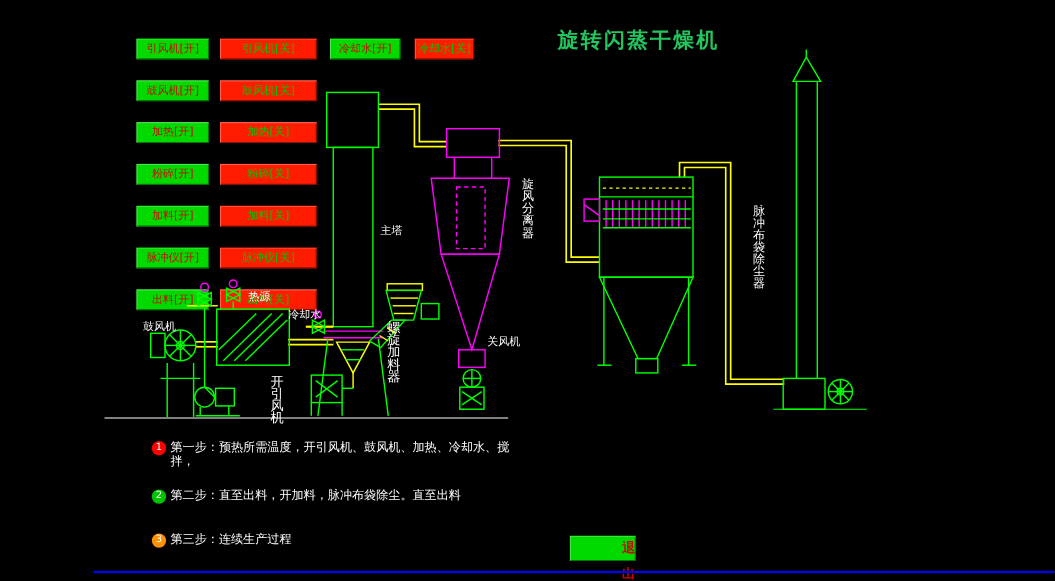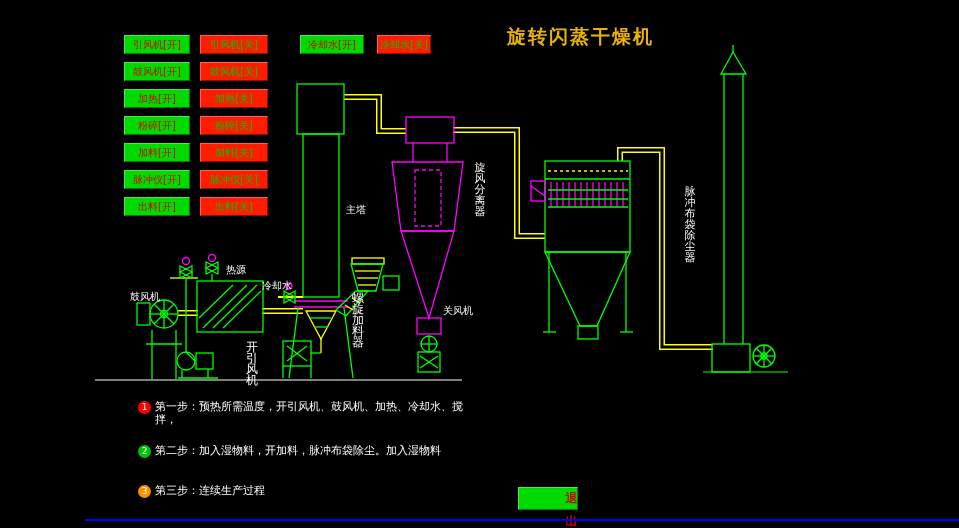--- a/index.html
+++ b/index.html
@@ -1,27 +1,27 @@
 <!DOCTYPE html>
 <html><head>
 <meta charset="utf-8">
 <style>
   html,body { margin:0; padding:0; background:#000; }
   .screen { position:relative; width:959px; height:528px; background:#000; overflow:hidden;
             font-family:"DejaVu Sans", sans-serif; }
   .title { position:absolute; left:507px; top:24px; font-size:19px; font-weight:bold;
-           color:#eab308; letter-spacing:2px; white-space:nowrap; }
-  .col { position:absolute; top:35px; display:flex; flex-direction:column; gap:8px; }
+           color:#22c55e; letter-spacing:2px; white-space:nowrap; }
+  .col { position:absolute; top:35px; display:flex; flex-direction:column; gap:19px; }
   .btn { appearance:none; border:none; margin:0; padding:0; height:19px; font-size:10px;
          font-family:inherit; cursor:pointer; line-height:19px; text-align:center;
          box-shadow: inset 1px 1px 0 rgba(255,255,255,.3), inset -1px -1px 0 rgba(0,0,0,.45); }
   .btn.on  { background:#00da00; color:#d40000; }
   .btn.off { background:#ff1c00; color:#00c800; }
   .col-on  { left:124px; } .col-on  .btn { width:66px; }
-  .col-off { left:200px; } .col-off .btn { width:68px; }
+  .col-off { left:200px; } .col-off .btn { width:88px; }
   .cool-on  { position:absolute; left:300px; top:35px; width:64px; }
   .cool-off { position:absolute; left:377px; top:35px; width:54px; }
   .exit-btn { position:absolute; left:518px; top:487px; width:60px; height:23px;
               font-size:12px; line-height:23px; font-weight:bold;padding-left:47px; }
   svg.diagram { position:absolute; left:0; top:0; }
   .po { stroke:#ffff00; stroke-width:6; fill:none; }
   .pi { stroke:#000000; stroke-width:3; fill:none; }
   .dlabel { position:absolute; font-size:10px; color:#ffffff; white-space:nowrap; }
   .vlabel { position:absolute; width:12px; font-size:11px; line-height:11px; color:#ffffff;
             word-break:break-all; text-align:center; }
@@ -226,21 +226,21 @@
   <div class="dlabel" style="left:262px;top:279px">冷却水</div>
   <div class="wlabel" style="left:246px;top:342px">开引风机</div>
   <div class="wlabel" style="left:352px;top:293px">螺旋加料器</div>
   <div class="dlabel" style="left:443px;top:304px">关风机</div>
 
   <div class="step-circle" style="left:138px;top:401px;background:#ff0000">1</div>
   <div class="step-line" style="left:155px;top:399px">第一步：预热所需温度，开引风机、鼓风机、加热、冷却水、搅</div>
   <div class="step-line" style="left:155px;top:412px">拌，</div>
 
   <div class="step-circle" style="left:138px;top:445px;background:#00c400">2</div>
-  <div class="step-line" style="left:155px;top:443px">第二步：加入湿物料，开加料，脉冲布袋除尘。加入湿物料</div>
+  <div class="step-line" style="left:155px;top:443px">第二步：直至出料，开加料，脉冲布袋除尘。直至出料</div>
 
   <div class="step-circle" style="left:138px;top:485px;background:#ff9000">3</div>
   <div class="step-line" style="left:155px;top:483px">第三步：连续生产过程</div>
 
   <button class="btn on exit-btn">退出</button>
 
   <div class="blue-bar"></div>
 </div>
 
 </body></html>

